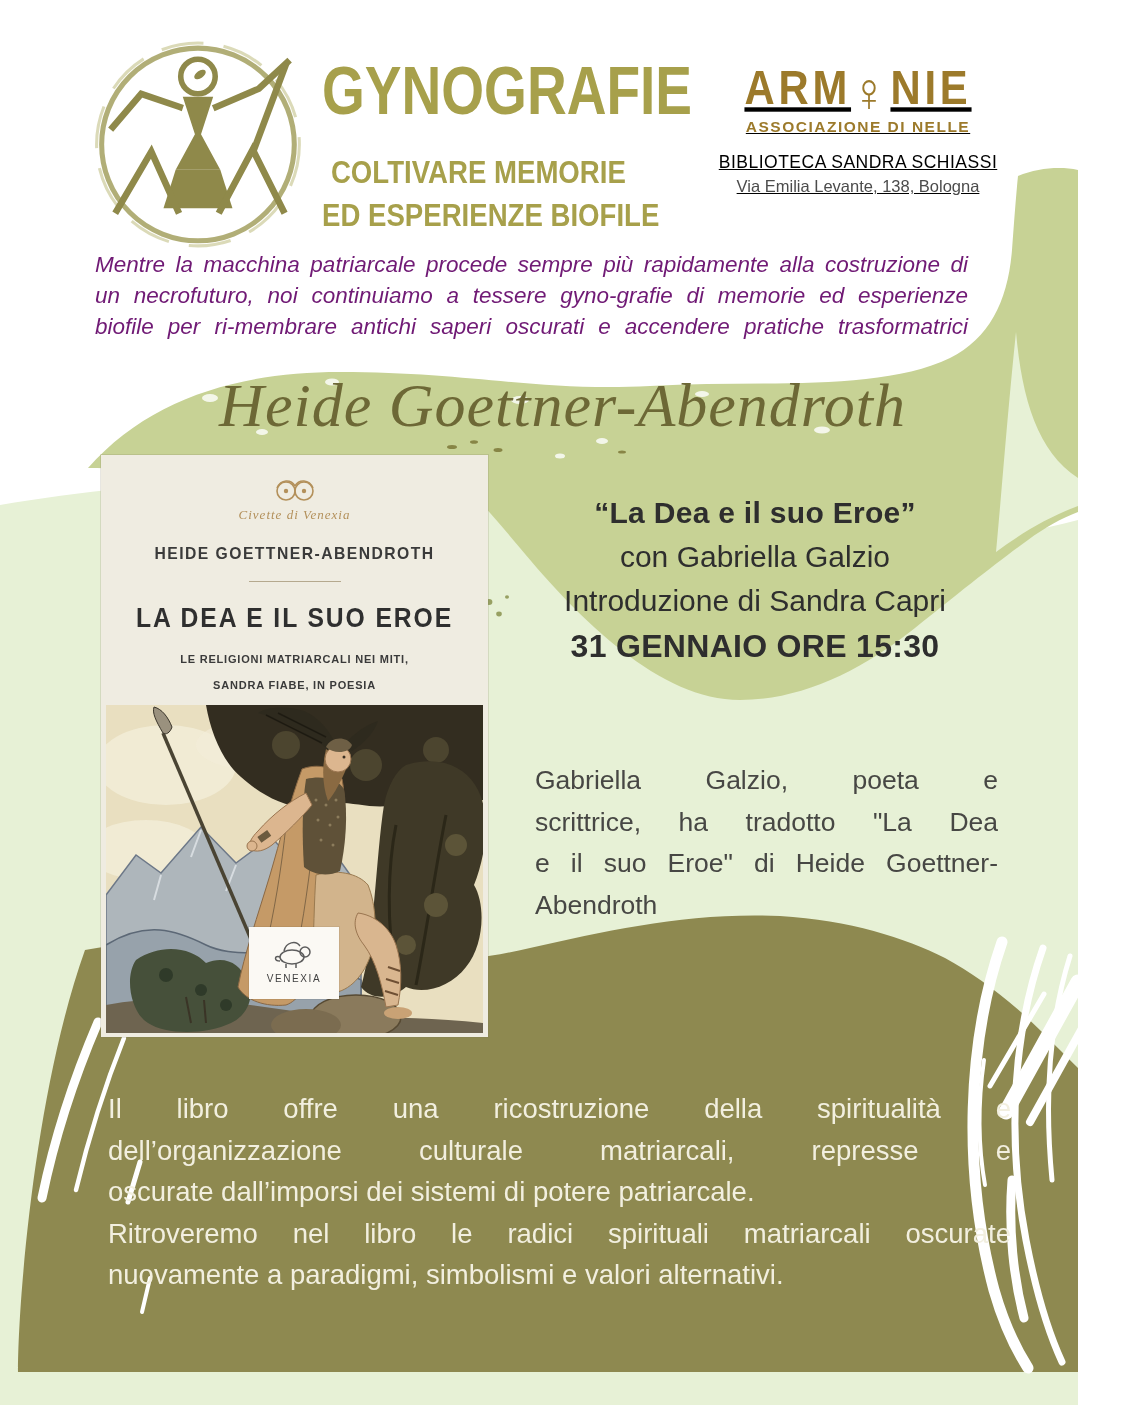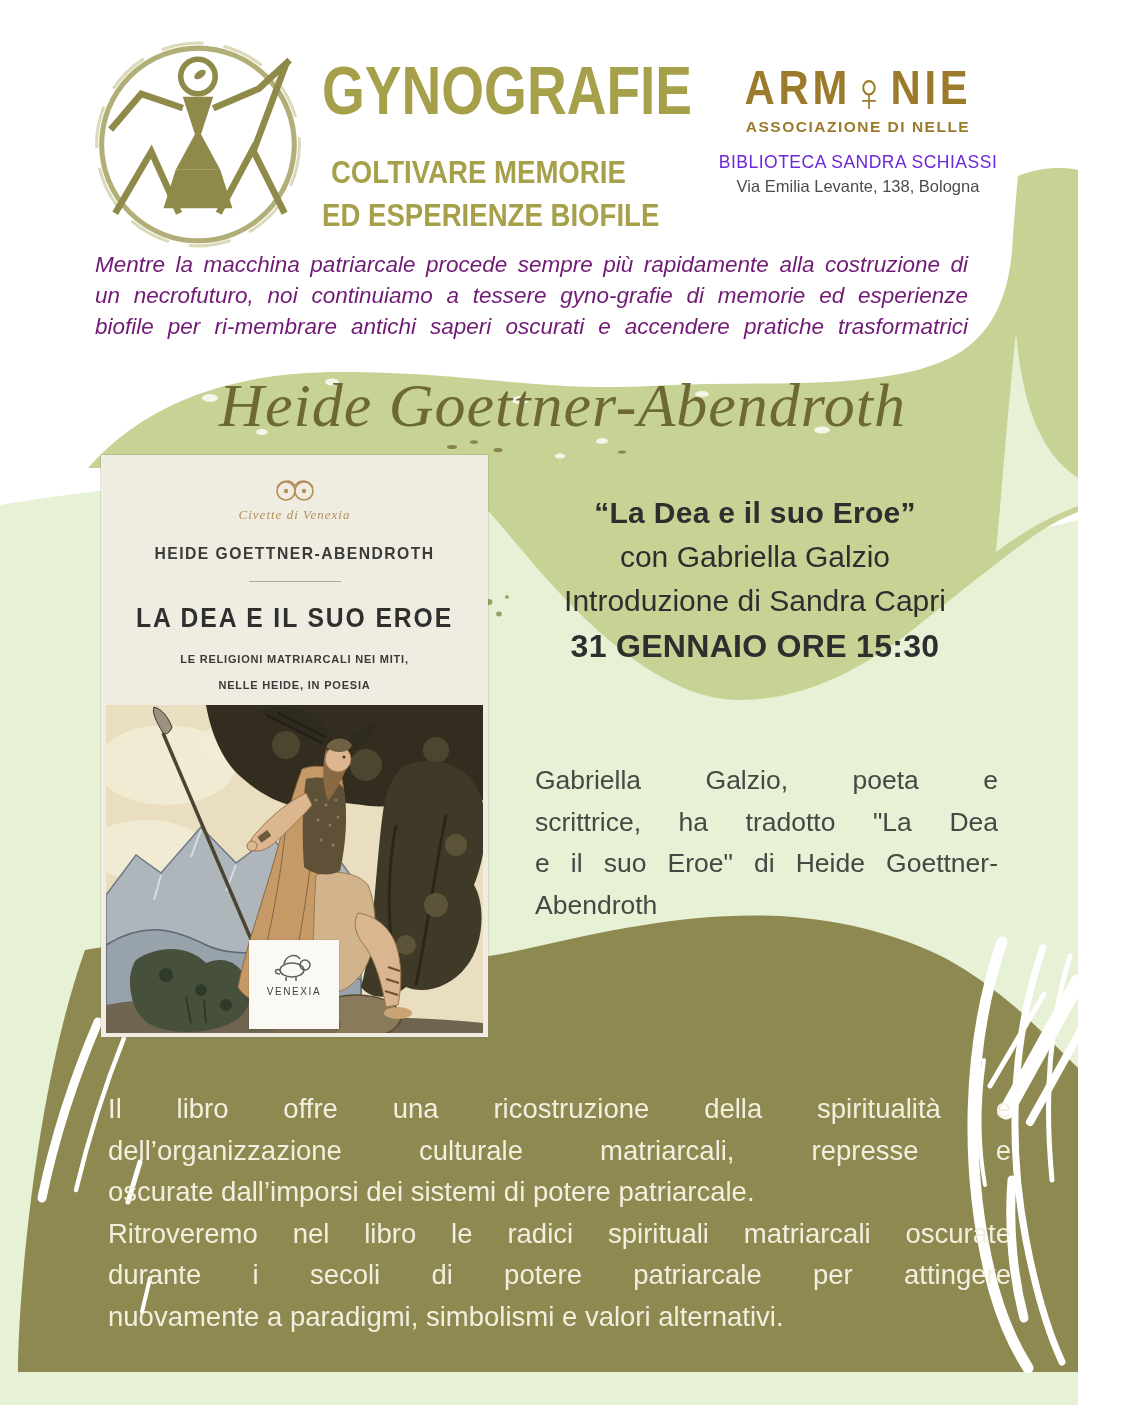--- a/index.html
+++ b/index.html
@@ -12,21 +12,21 @@
   .logo{left:78px;top:38px;width:244px;height:218px;}
   .brand-title{left:322px;top:50px;font-weight:bold;font-size:64px;color:#a7a04b;
                transform:scale(0.86,1.08);transform-origin:left top;letter-spacing:0px;white-space:nowrap;}
   .brand-sub{left:322px;top:152px;width:340px;text-align:center;font-weight:bold;color:#a7a04b;
              font-size:30px;line-height:40px;transform:scale(0.92,1.05);transform-origin:left top;white-space:nowrap;}
   .armonie{left:718px;top:60px;width:280px;text-align:center;}
   .armonie-name{font-size:44px;color:#9c7a2b;letter-spacing:4px;font-weight:bold;
                 transform:scale(0.95,1.1);transform-origin:center top;white-space:nowrap;}
   .venus{display:inline-block;font-weight:normal;font-size:50px;line-height:40px;vertical-align:-6px;}
   .armonie-tag{margin-top:8px;font-size:15.5px;letter-spacing:1.5px;color:#9c7a2b;font-weight:bold;white-space:nowrap;}
-  .armonie-lib{margin-top:16px;font-size:17.5px;color:#6d28d9;letter-spacing:0.5px;white-space:nowrap;}
+  .armonie-lib{margin-top:16px;font-size:17.5px;color:#000000;letter-spacing:0.5px;white-space:nowrap;}
   .armonie-addr{margin-top:4px;font-size:16.5px;color:#4c4c4c;white-space:nowrap;}
 
   
   .intro{left:95px;top:249px;width:873px;font-style:italic;color:#701a75;font-size:22.5px;line-height:31px;}
   .jl{text-align:justify;text-align-last:justify;}
   .ll{text-align:left;}
 
   
   .author-heading{left:0;top:370px;width:1125px;text-align:center;
        font-family:"Liberation Serif", serif;font-style:italic;font-size:62px;color:#6d6836;letter-spacing:1px;z-index:3;}
@@ -37,21 +37,21 @@
   .cover-owl{left:172px;top:22px;}
   .cover-imprint{left:0;top:52px;width:100%;text-align:center;font-family:"Liberation Serif",serif;
                  font-style:italic;font-size:13px;color:#b3905a;letter-spacing:1px;}
   .cover-author{left:0;top:90px;width:100%;text-align:center;font-size:16px;letter-spacing:1.5px;
                 color:#3a3a3a;font-weight:bold;transform:scale(0.98,1.05);}
   .cover-divider{left:148px;top:126px;width:92px;height:1px;background:#b5a98e;}
   .cover-title{left:0;top:146px;width:100%;text-align:center;font-size:26px;letter-spacing:2px;
                color:#2f2f2f;font-weight:bold;transform:scale(0.95,1.08);transform-origin:center top;white-space:nowrap;}
   .cover-sub{left:0;width:100%;text-align:center;font-size:11px;letter-spacing:0.8px;color:#3a3a3a;font-weight:bold;}
   .cover-illo{left:5px;top:250px;}
-  .publisher-box{left:148px;top:485px;width:90px;height:89px;background:#fbf9f4;
+  .publisher-box{left:148px;top:472px;width:90px;height:72px;background:#fbf9f4;
                  box-shadow:0 0 0 1px rgba(0,0,0,0.05);text-align:center;}
   .publisher-name{margin-top:2px;font-size:10px;letter-spacing:1.6px;color:#3f3f3f;}
 
   
   .event{left:520px;top:491px;width:470px;text-align:center;color:#2e2e2e;z-index:3;}
   .event-title{font-size:30px;font-weight:bold;line-height:44px;letter-spacing:0.3px;}
   .event-line{font-size:30px;line-height:44px;}
   .event-datetime{font-size:32px;font-weight:bold;line-height:46px;letter-spacing:0.3px;}
 
   
@@ -145,21 +145,21 @@
       <line x1="204" y1="28" x2="174" y2="108"></line>
     </g>
   </svg>
 
   <div class="abs brand-title" style="z-index:2;">GYNOGRAFIE</div>
   <div class="abs brand-sub" style="z-index:2;">
     <div>COLTIVARE MEMORIE</div>
     <div>ED ESPERIENZE BIOFILE</div>
   </div>
 
-  <div class="abs armonie" style="z-index:2;">
+  <div class="abs armonie" style="z-index:2;text-decoration:underline;">
     <div class="armonie-name"><span>ARM</span><span class="venus">♀</span><span>NIE</span></div>
     <div class="armonie-tag">ASSOCIAZIONE DI NELLE</div>
     <div class="armonie-lib">BIBLIOTECA SANDRA SCHIASSI</div>
     <div class="armonie-addr">Via Emilia Levante, 138, Bologna</div>
   </div>
 
   <div class="abs intro" style="z-index:2;">
     <div class="jl">Mentre la macchina patriarcale procede sempre più rapidamente alla costruzione di</div>
     <div class="jl">un necrofuturo, noi continuiamo a tessere gyno-grafie di memorie ed esperienze</div>
     <div class="jl">biofile per ri-membrare antichi saperi oscurati e accendere pratiche trasformatrici</div>
@@ -176,21 +176,21 @@
           <path d="M22,9 C26,2 36,2 40,11"></path>
       </g>
       <circle cx="13" cy="14" r="2.2" fill="#b3905a"></circle>
         <circle cx="31" cy="14" r="2.2" fill="#b3905a"></circle>
     </svg>
     <div class="abs cover-imprint">Civette di Venexia</div>
     <div class="abs cover-author">HEIDE GOETTNER-ABENDROTH</div>
     <div class="abs cover-divider"></div>
     <div class="abs cover-title">LA DEA E IL SUO EROE</div>
     <div class="abs cover-sub" style="top:198px;">LE RELIGIONI MATRIARCALI NEI MITI,</div>
-    <div class="abs cover-sub" style="top:224px;">NELLE HEIDE, IN POESIA</div>
+    <div class="abs cover-sub" style="top:224px;">SANDRA FIABE, IN POESIA</div>
 
     <svg class="abs cover-illo" width="377" height="328" viewBox="0 0 377 328">
       <rect width="377" height="328" fill="#e9dfc0"></rect>
       <ellipse cx="60" cy="60" rx="70" ry="40" fill="#f3edd8" opacity="0.8"></ellipse>
       <ellipse cx="40" cy="145" rx="60" ry="30" fill="#f3edd8" opacity="0.8"></ellipse>
       <ellipse cx="150" cy="40" rx="60" ry="25" fill="#f3edd8" opacity="0.6"></ellipse>
 
       <path d="M0,190 L30,150 L55,168 L95,122 L130,158 L165,132 L200,170 L230,150 L255,185 L255,328 L0,328 Z" fill="#aeb6bb" stroke="#6d7888" stroke-width="1.5"></path>
       <path d="M95,125 L85,152 M130,160 L120,186 M55,170 L48,195" stroke="#e8ecef" stroke-width="2" opacity="0.7" fill="none"></path>
       <path d="M0,240 C40,215 70,225 100,240 C130,255 170,240 200,260 C225,272 245,268 255,275 L255,328 L0,328 Z" fill="#97a2ab" stroke="#5c6876" stroke-width="1.5"></path>
@@ -286,17 +286,16 @@
     <div class="jl">scrittrice, ha tradotto "La Dea</div>
     <div class="jl">e il suo Eroe" di Heide Goettner-</div>
     <div class="ll">Abendroth</div>
   </div>
 
   <div class="abs bottom-text">
     <div class="jl">Il libro offre una ricostruzione della spiritualità e</div>
     <div class="jl">dell’organizzazione culturale matriarcali, represse e</div>
     <div class="ll">oscurate dall’imporsi dei sistemi di potere patriarcale.</div>
     <div class="jl">Ritroveremo nel libro le radici spirituali matriarcali oscurate</div>
-    <div class="jl">durante i secoli di potere patriarcale per attingere</div>
     <div class="ll">nuovamente a paradigmi, simbolismi e valori alternativi.</div>
   </div>
 
 </div>
 
 </body></html>

